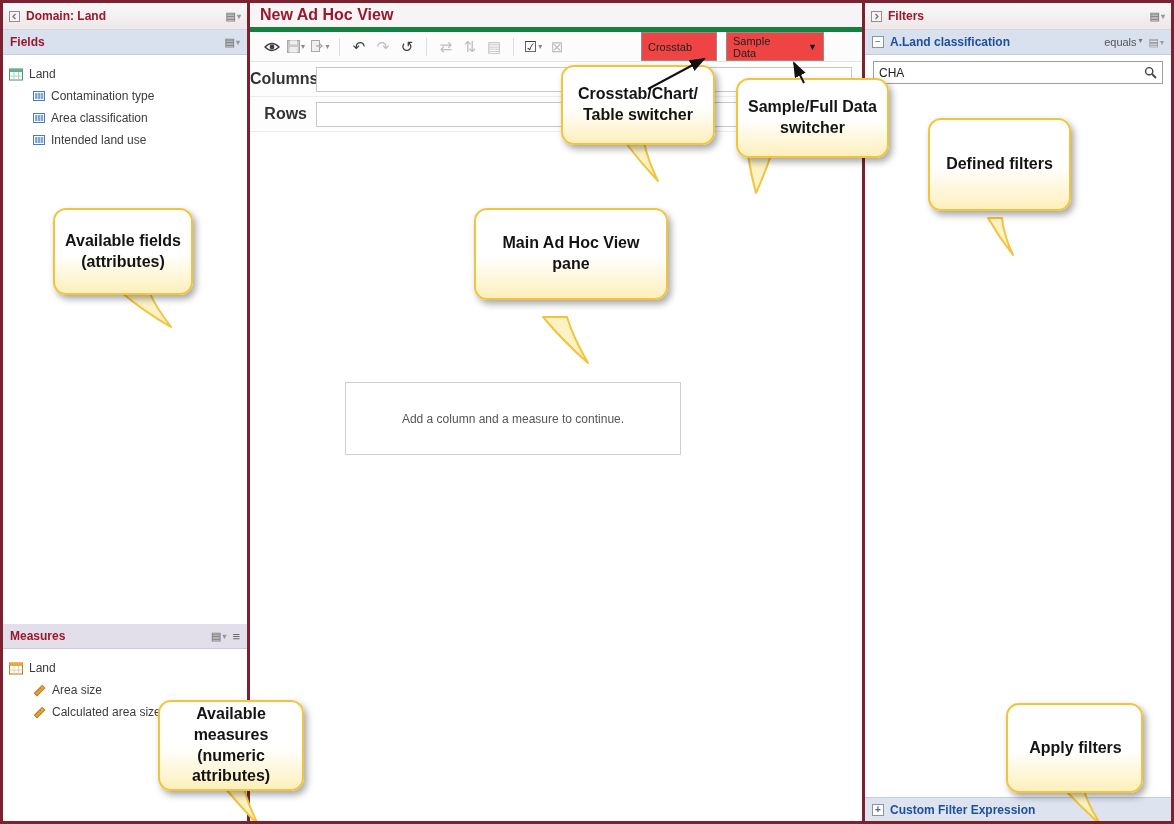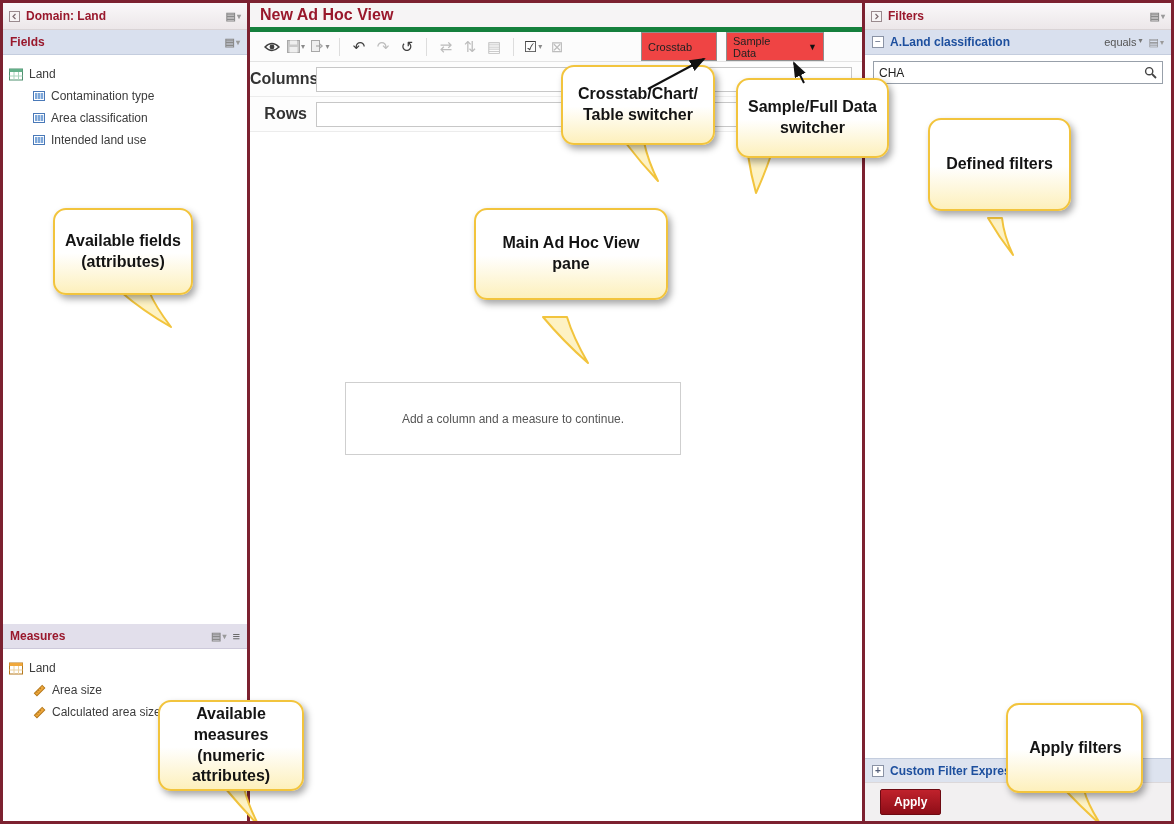--- a/index.html
+++ b/index.html
@@ -327,23 +327,20 @@
         </div>
       </div>
 
       <div class="filter-body"></div>
 
       <div class="custom-bar">
         <span class="boxicon">+</span>
         <span style="white-space:nowrap; overflow:hidden;">Custom Filter Expression</span>
       </div>
 
-      <div class="bottom-bar">
-        <button class="apply-btn">Apply</button>
-      </div>
     </div>
   </div>
 
   <svg id="tails" class="overlay">
     <g fill="#fdf2c4" stroke="#f2c43d" stroke-width="2" stroke-linejoin="round">
       <path d="M118,289 Q140,308 168,324 Q152,303 146,288 Z"></path>
       <path d="M540,314 Q560,338 585,360 Q570,334 564,314 Z"></path>
       <path d="M622,139 Q638,160 655,178 Q645,158 641,139 Z"></path>
       <path d="M745,152 Q748,172 753,190 Q762,170 768,152 Z"></path>
       <path d="M985,215 Q996,234 1010,252 Q1001,233 999,215 Z"></path>

